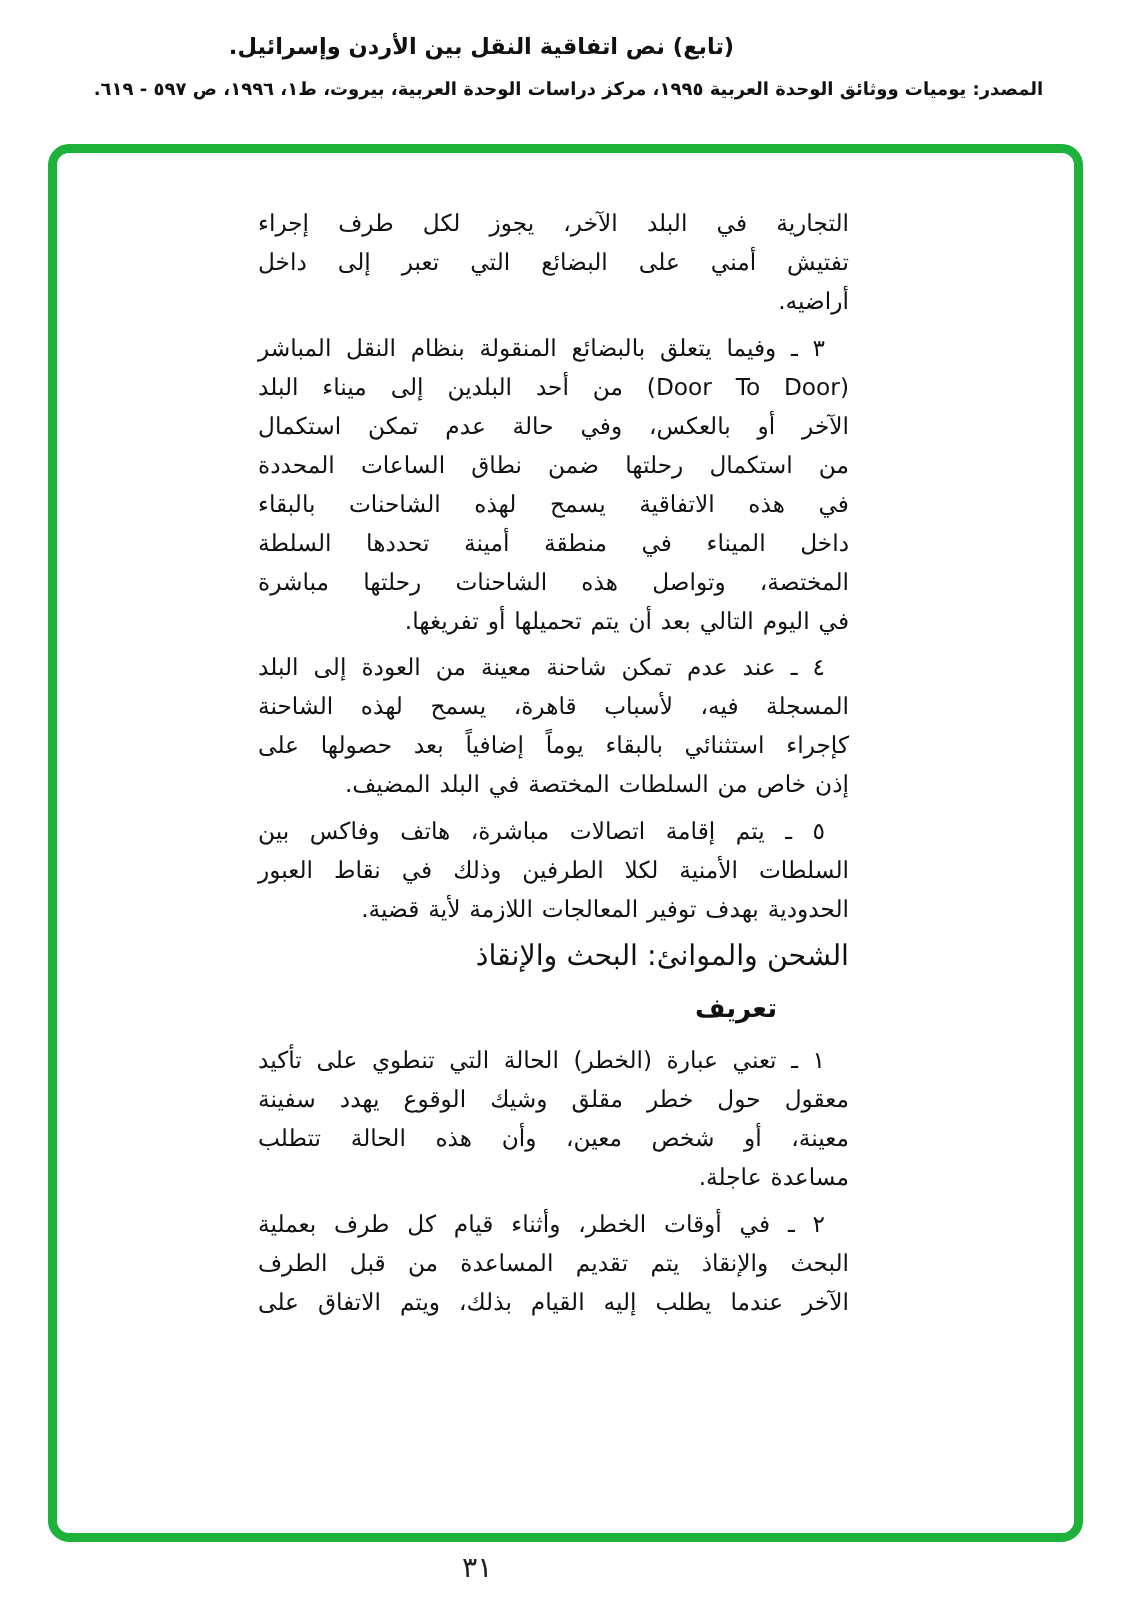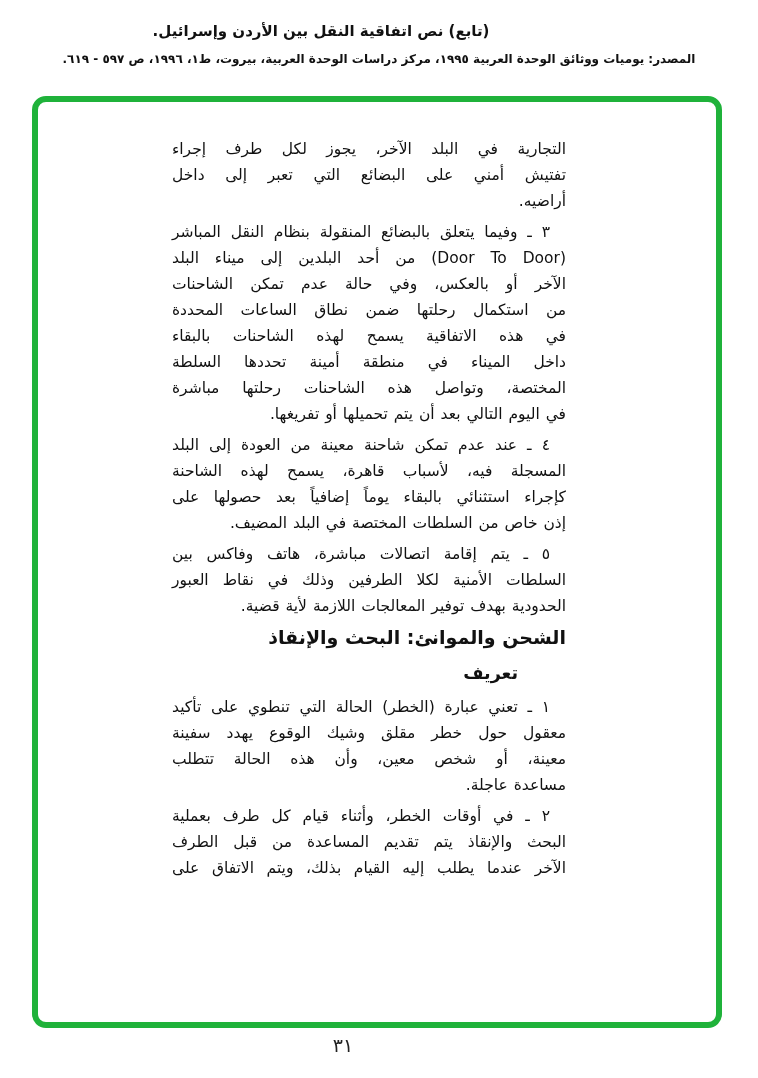--- a/index.html
+++ b/index.html
@@ -32,54 +32,54 @@
     text-align:justify;text-align-last:justify;
     word-spacing:1px;
   }
   .bline.last{text-align:right;text-align-last:right;}
   .bline.ind{padding-right:16px;}
   .annex-heading{
     text-align:center;font-weight:bold;font-size:20px;
     margin:24px 0 22px 0;
   }
   .section-heading{
-    text-align:right;font-weight:bold;font-size:19px;
+    text-align:right;font-weight:normal;font-size:19px;
     margin:4px 0 10px 0;
   }
   .sar-note{
     text-align:right;padding-right:42px;font-size:12.5px;
     margin:0 0 12px 0;
   }
   .definition-heading{
     text-align:right;padding-right:48px;font-weight:bold;font-size:17.5px;
     margin:6px 0 8px 0;
   }
   .page-number{
     position:absolute;top:1034px;left:308px;width:70px;
-    text-align:center;font-size:19px;color:#222;
+    text-align:left;font-size:19px;color:#222;
   }
 </style>
 </head>
 <body style="--accent: #1fb23a;">
 
 <div class="hdr-title">(تابع) نص اتفاقية النقل بين الأردن وإسرائيل.</div>
 <div class="hdr-source">المصدر: يوميات ووثائق الوحدة العربية ١٩٩٥، مركز دراسات الوحدة العربية، بيروت، ط١، ١٩٩٦، ص ٥٩٧ - ٦١٩.</div>
 
 <div class="border-box"></div>
 
 <div class="content" id="content">
     <div class="para">
       <div class="bline">التجارية في البلد الآخر، يجوز لكل طرف إجراء</div>
       <div class="bline">تفتيش أمني على البضائع التي تعبر إلى داخل</div>
       <div class="bline last">أراضيه.</div>
     </div>
     <div class="para">
       <div class="bline ind">٣ ـ وفيما يتعلق بالبضائع المنقولة بنظام النقل المباشر</div>
       <div class="bline">(Door To Door) من أحد البلدين إلى ميناء البلد</div>
-      <div class="bline">الآخر أو بالعكس، وفي حالة عدم تمكن الشاحنات</div>
+      <div class="bline">الآخر أو بالعكس، وفي حالة عدم تمكن استكمال</div>
       <div class="bline">من استكمال رحلتها ضمن نطاق الساعات المحددة</div>
       <div class="bline">في هذه الاتفاقية يسمح لهذه الشاحنات بالبقاء</div>
       <div class="bline">داخل الميناء في منطقة أمينة تحددها السلطة</div>
       <div class="bline">المختصة، وتواصل هذه الشاحنات رحلتها مباشرة</div>
       <div class="bline last">في اليوم التالي بعد أن يتم تحميلها أو تفريغها.</div>
     </div>
     <div class="para">
       <div class="bline ind">٤ ـ عند عدم تمكن شاحنة معينة من العودة إلى البلد</div>
       <div class="bline">المسجلة فيه، لأسباب قاهرة، يسمح لهذه الشاحنة</div>
       <div class="bline">كإجراء استثنائي بالبقاء يوماً إضافياً بعد حصولها على</div>

